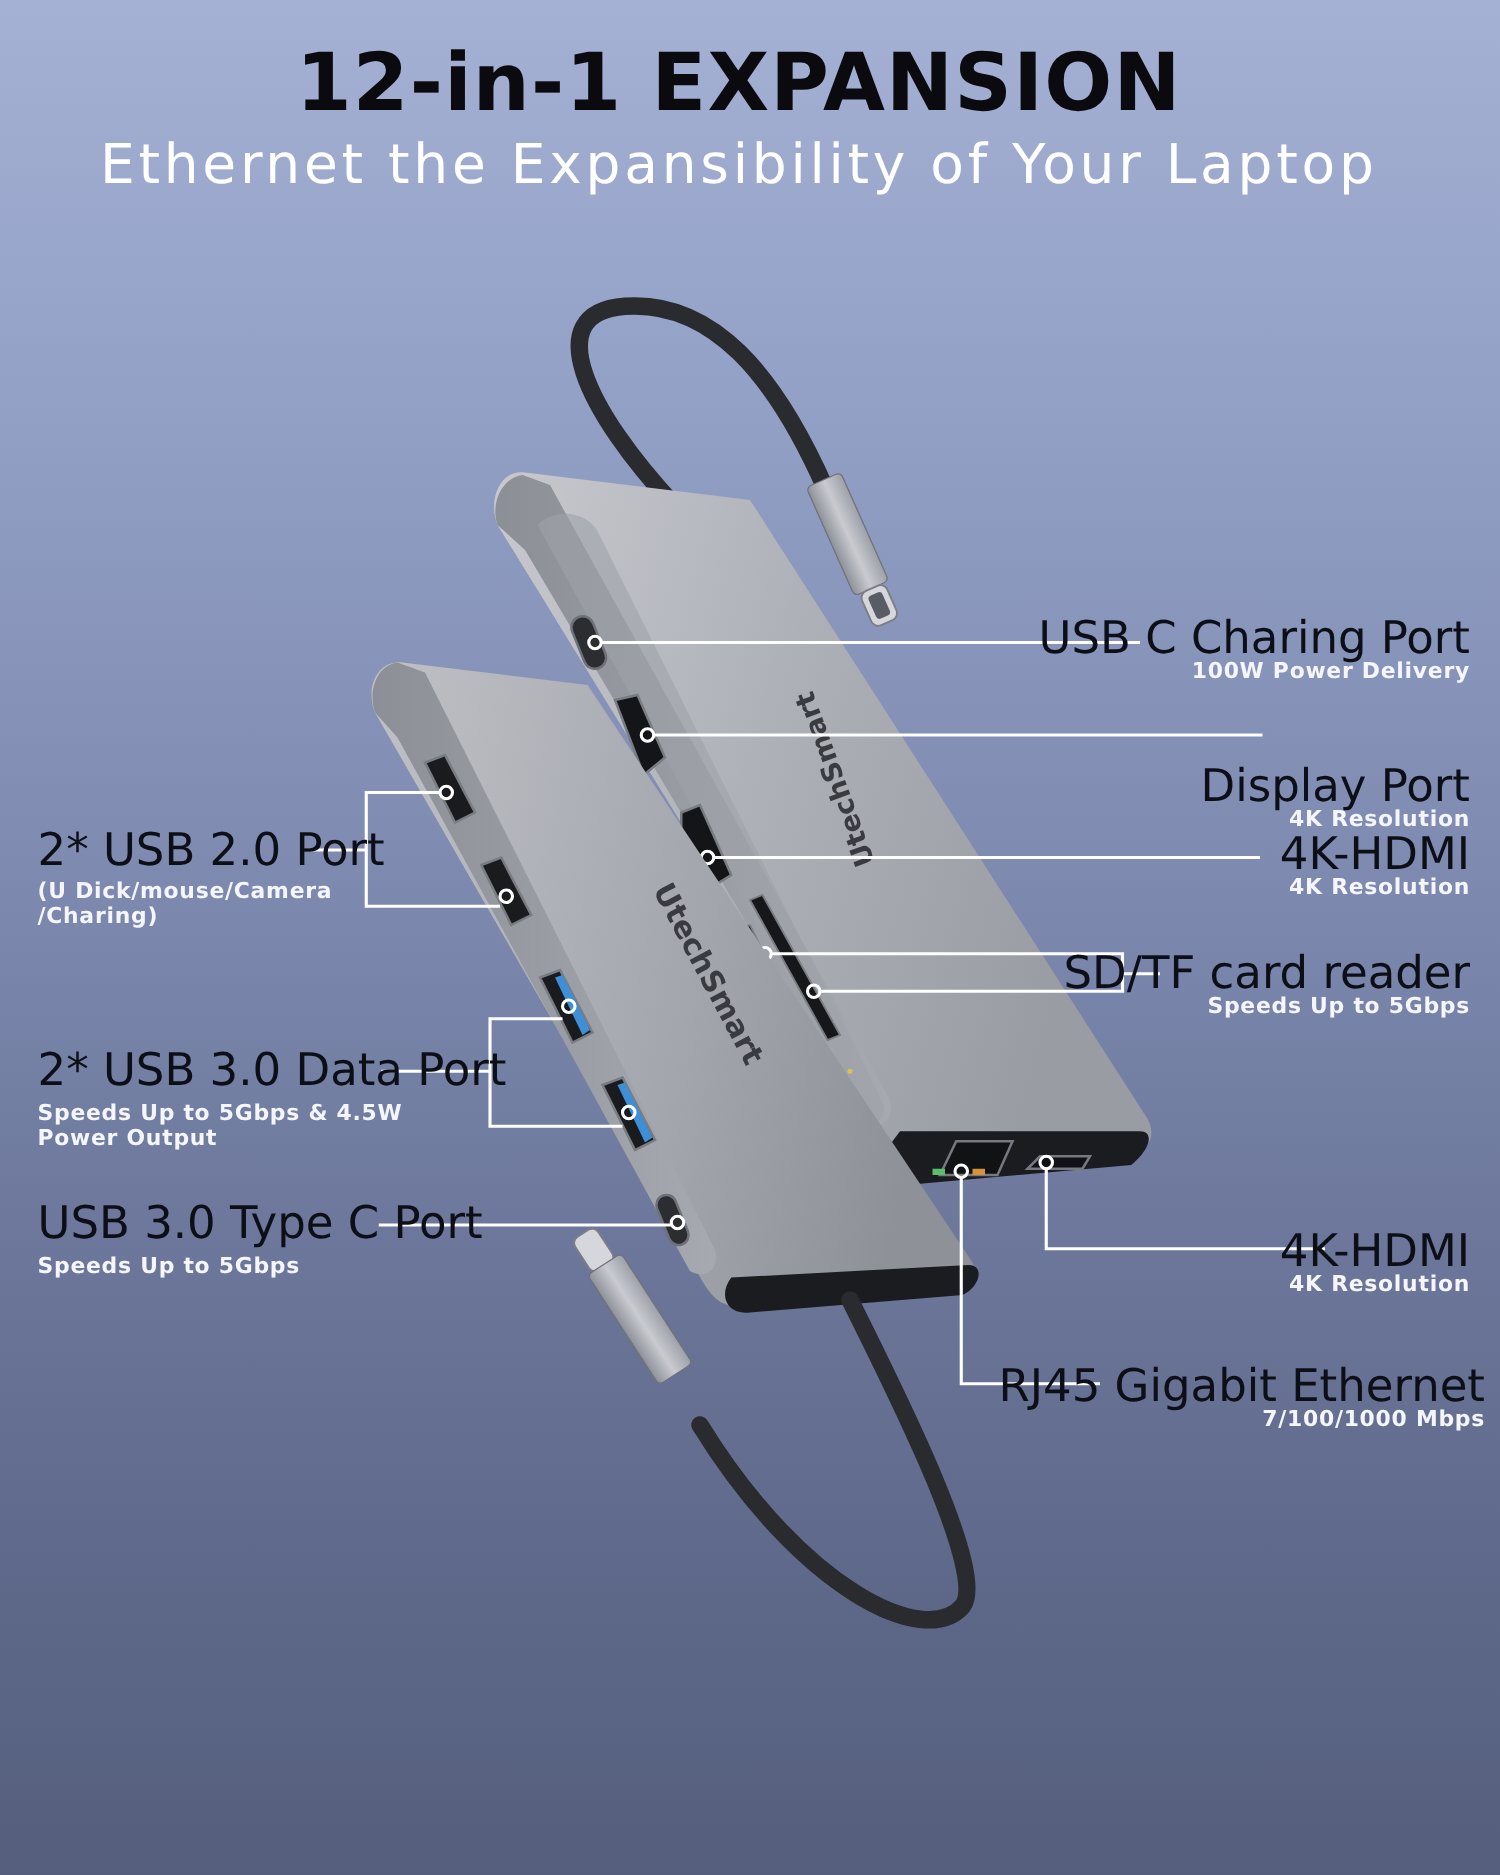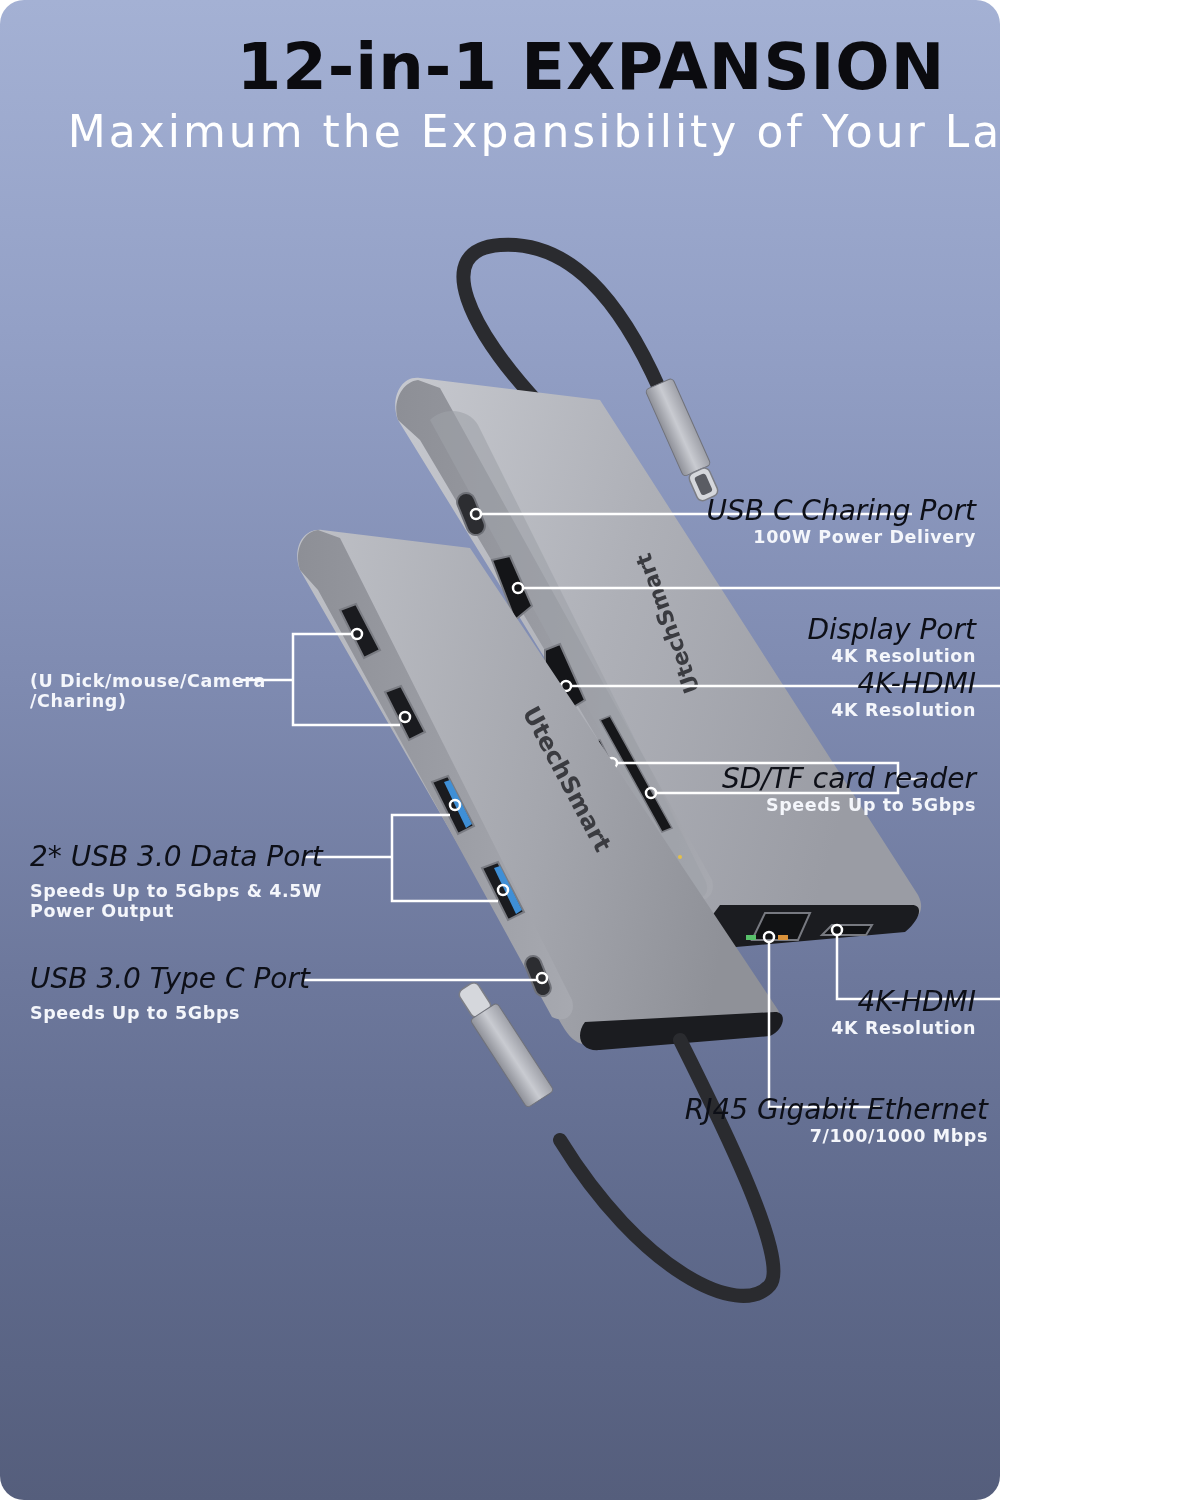--- a/index.html
+++ b/index.html
@@ -1,37 +1,37 @@
 <!DOCTYPE html>
 <html><head>
 <meta charset="utf-8">
 <style>
   html,body{margin:0;padding:0;}
   body{width:1200px;height:1500px;overflow:hidden;}
-  .canvas{position:relative;width:1000px;height:1500px;
+  .canvas{position:relative;width:1200px;height:1500px;
     background:linear-gradient(180deg,#a4b1d4 0%,#93a0c6 22%,#7f8bb1 45%,#6d789c 65%,#5f6a8c 82%,#555e7c 100%);
-    font-family:"DejaVu Sans","Liberation Sans",sans-serif;border-radius:24px;}
+    font-family:"DejaVu Sans","Liberation Sans",sans-serif;}
   .title{position:absolute;left:0;top:30px;width:1182px;text-align:center;
     font-family:"DejaVu Sans",sans-serif;font-weight:bold;font-size:64px;letter-spacing:1px;color:#0b0b0f;}
   .subtitle{position:absolute;left:0;top:106px;width:1182px;text-align:center;
     font-family:"DejaVu Sans",sans-serif;font-weight:normal;font-size:44px;letter-spacing:3px;color:#ffffff;}
   svg.art{position:absolute;left:0;top:0;}
   .lbl{position:absolute;}
-  .lbl .main{font-family:"DejaVu Sans",sans-serif;font-size:28px;color:#0d0f17;white-space:nowrap;line-height:32px;font-style:italic;}
+  .lbl .main{font-family:"DejaVu Sans",sans-serif;font-size:36px;color:#0d0f17;white-space:nowrap;line-height:32px;}
   .lbl .sub{font-family:"DejaVu Sans",sans-serif;font-weight:bold;font-size:17.5px;color:#f4f6fb;line-height:20px;letter-spacing:0.6px;}
   .lbl.right{text-align:right;}
   .lbl.right .main,.lbl.right .sub{text-align:right;}
 </style>
 </head>
 <body>
 
 <div class="canvas">
 
   <div class="title">12-in-1 EXPANSION</div>
-  <div class="subtitle">Maximum the Expansibility of Your Laptop</div>
+  <div class="subtitle">Ethernet the Expansibility of Your Laptop</div>
 
   <svg class="art" width="1200" height="1500" viewBox="0 0 1200 1500">
     <defs>
       <linearGradient id="alu" x1="0" y1="0" x2="1" y2="0.3">
         <stop offset="0" stop-color="#c7c9cf"></stop>
         <stop offset="0.5" stop-color="#aeb0b7"></stop>
         <stop offset="1" stop-color="#9a9ca4"></stop>
       </linearGradient>
       <linearGradient id="alu2" x1="0" y1="0" x2="1" y2="0.2">
         <stop offset="0" stop-color="#bfc1c7"></stop>
@@ -169,20 +169,21 @@
   <div class="lbl right" style="right:24px;top:986px;">
     <div class="main">4K-HDMI</div>
     <div class="sub">4K Resolution</div>
   </div>
   <div class="lbl right" style="right:12px;top:1094px;">
     <div class="main">RJ45 Gigabit Ethernet</div>
     <div class="sub">7/100/1000 Mbps</div>
   </div>
 
   <div class="lbl" style="left:30px;top:665px;">
+    <div class="main">2* USB 2.0 Port</div>
     <div class="sub" style="margin-top:6px;">(U Dick/mouse/Camera</div>
     <div class="sub">/Charing)</div>
   </div>
   <div class="lbl" style="left:30px;top:841px;">
     <div class="main">2* USB 3.0 Data Port</div>
     <div class="sub" style="margin-top:8px;">Speeds Up to 5Gbps &amp; 4.5W</div>
     <div class="sub">Power Output</div>
   </div>
   <div class="lbl" style="left:30px;top:963px;">
     <div class="main">USB 3.0 Type C Port</div>

